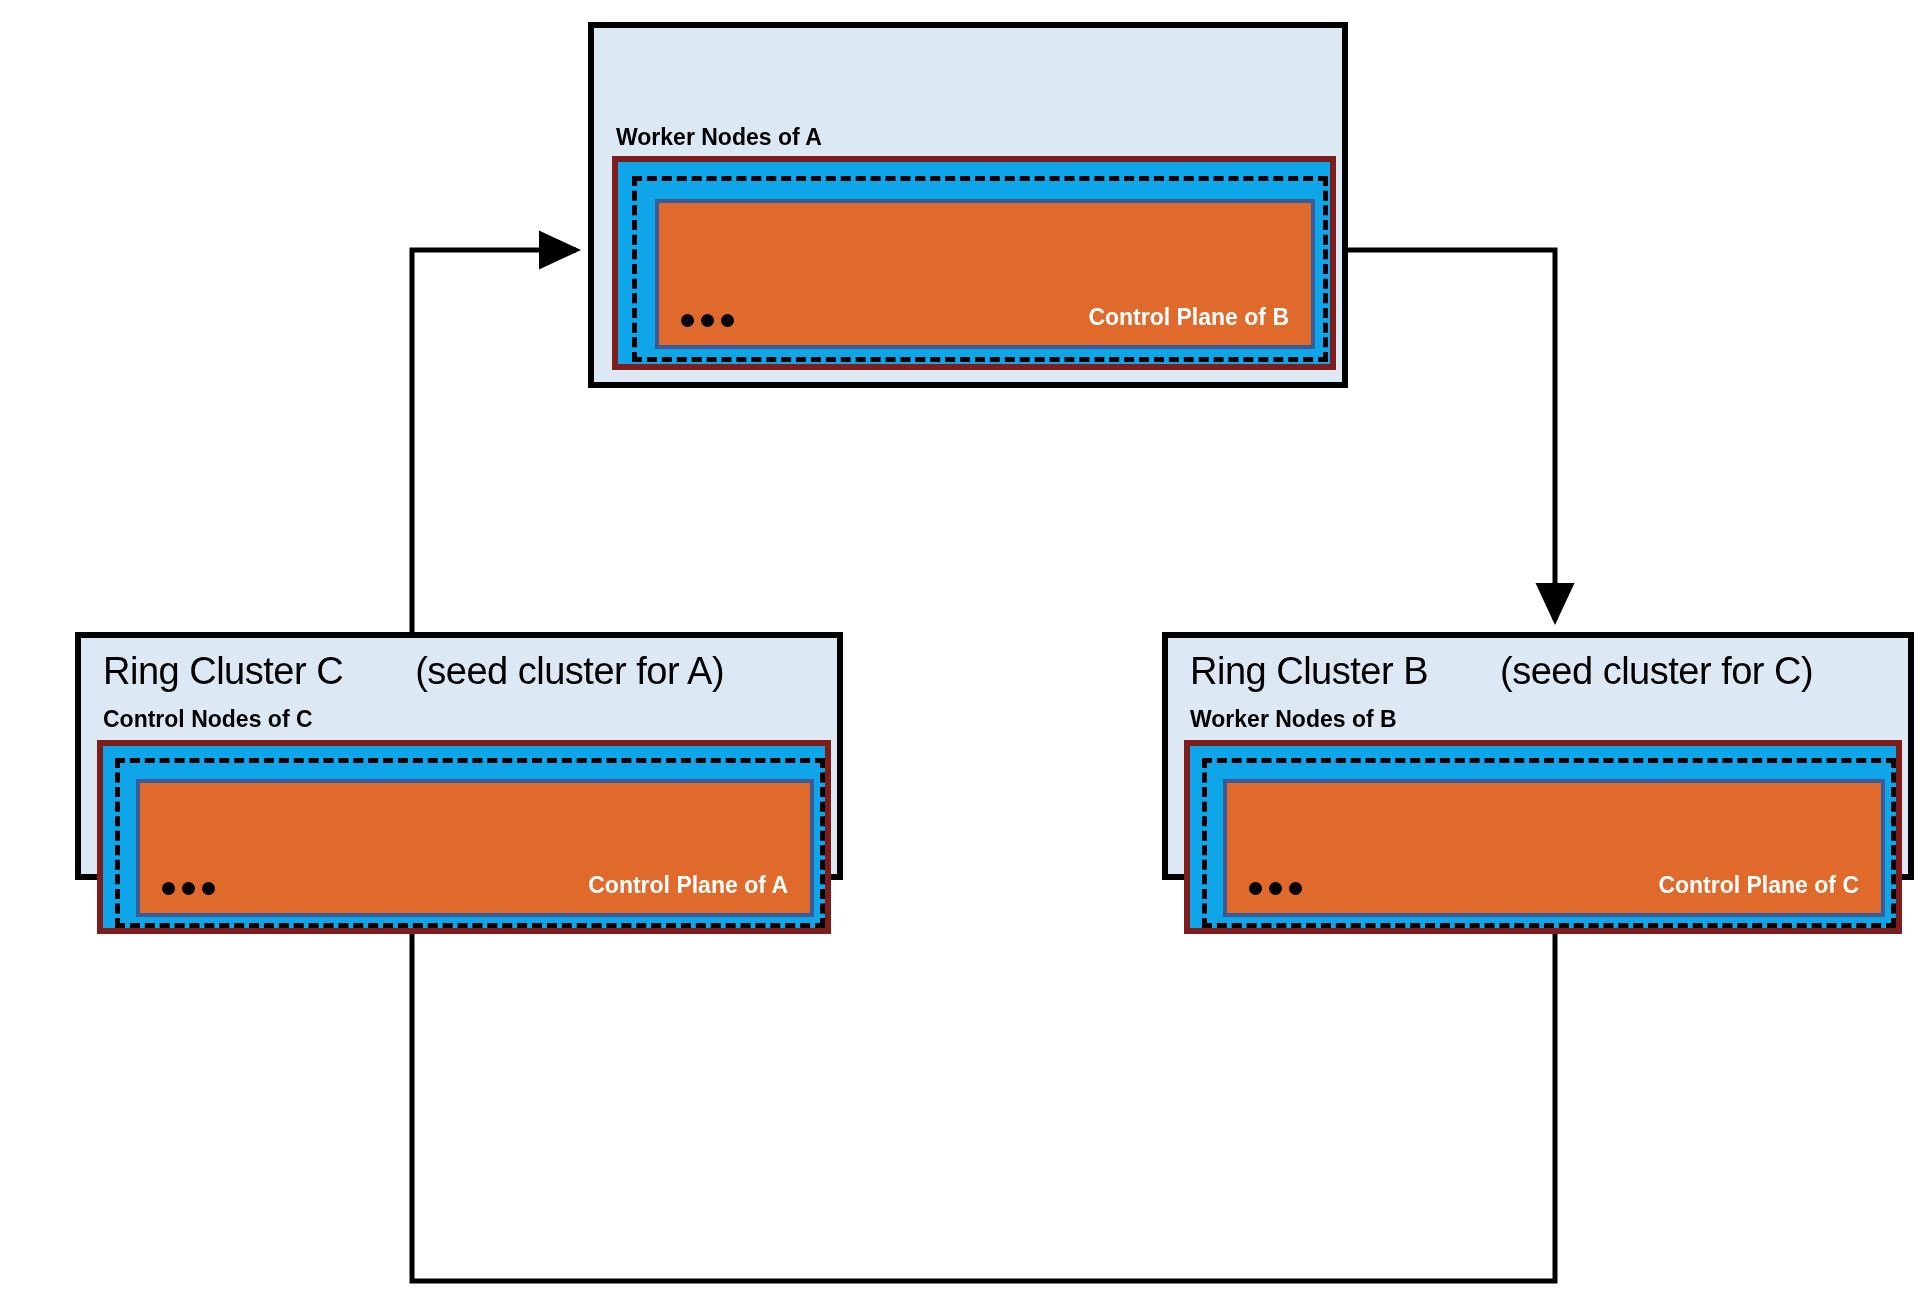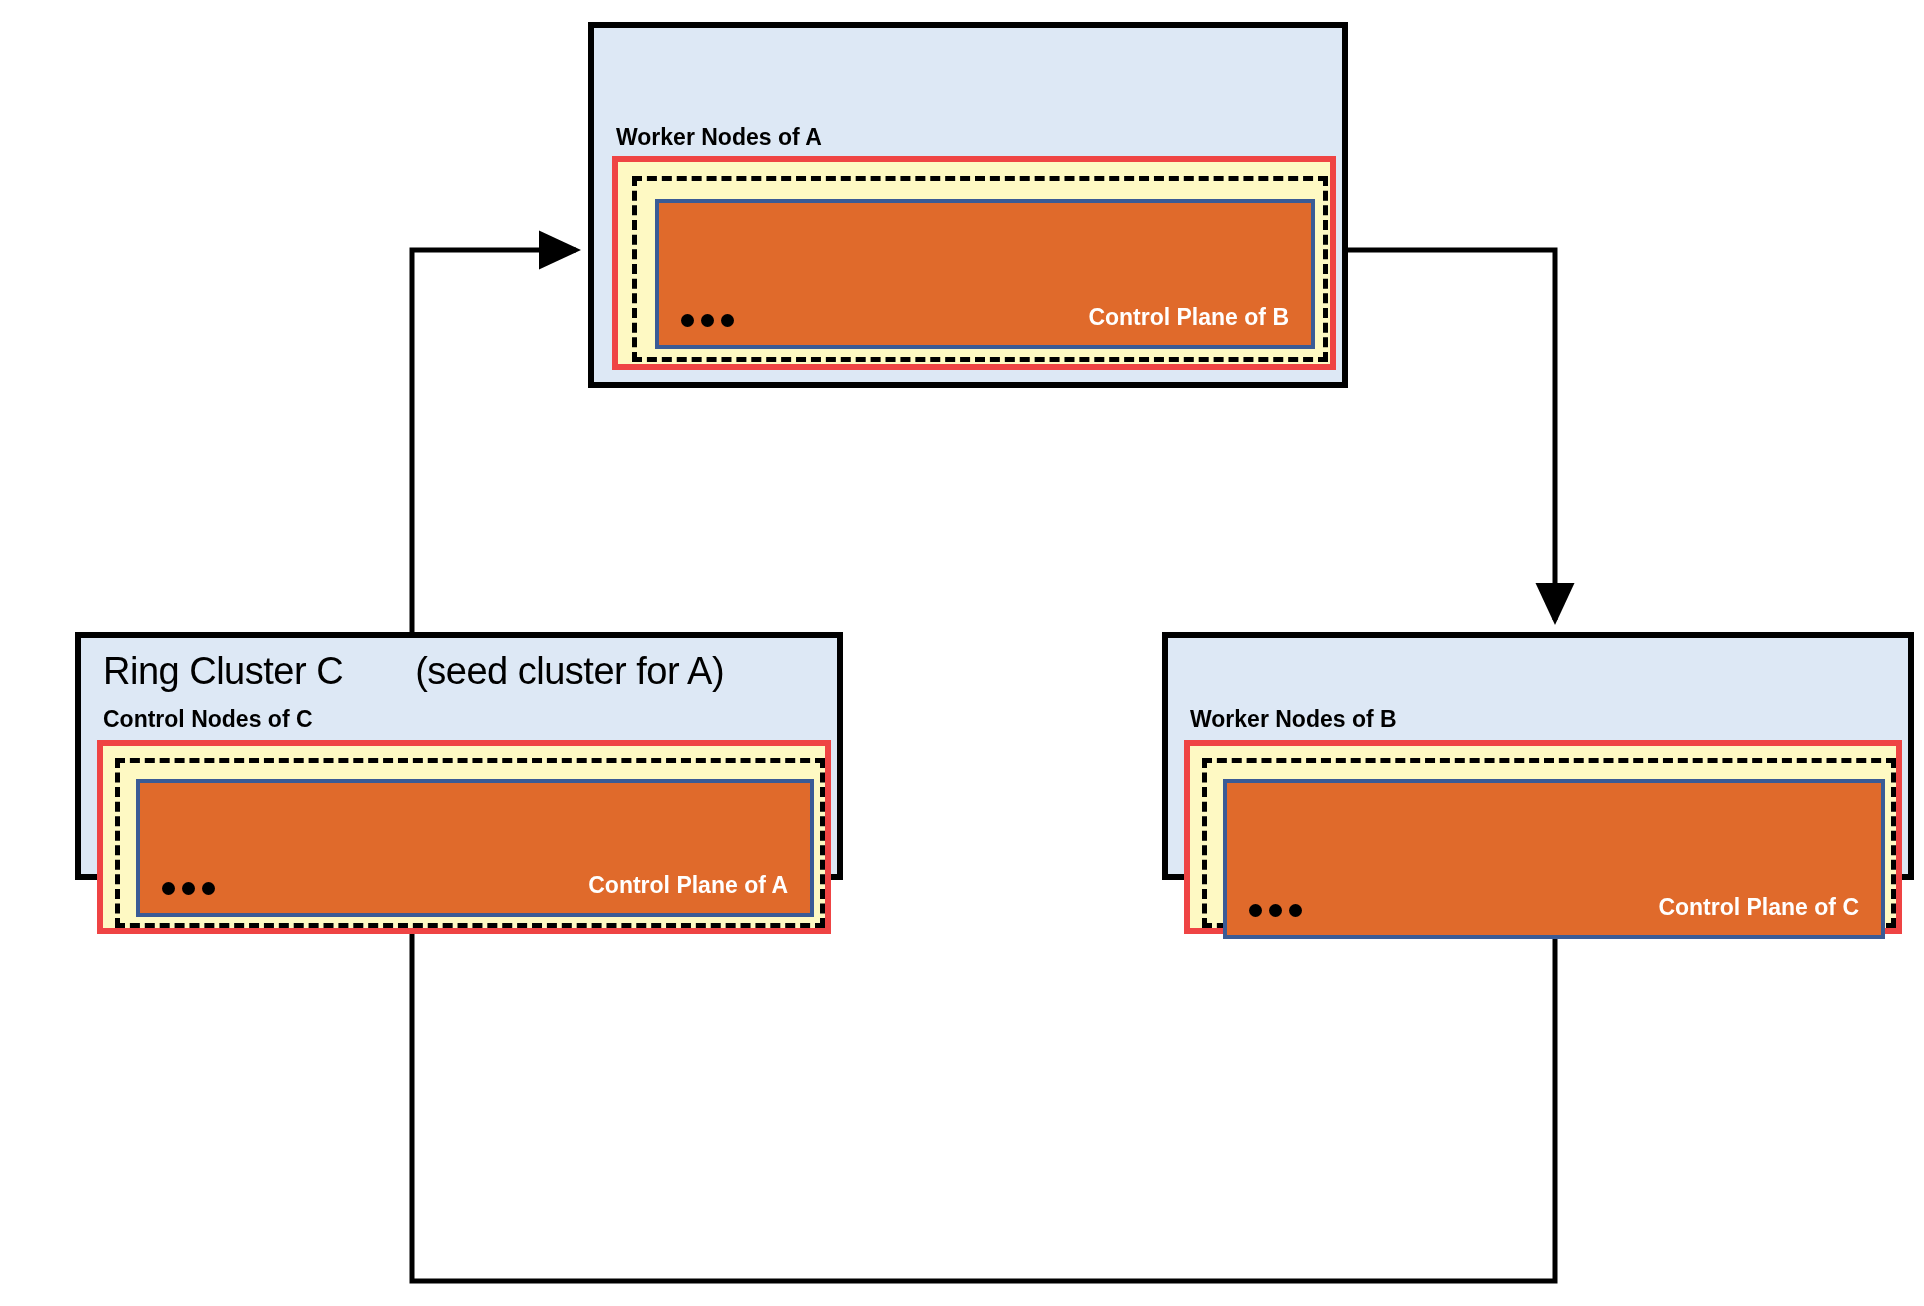--- a/index.html
+++ b/index.html
@@ -60,22 +60,22 @@
     white-space: nowrap;
   }
   #cluster-a .worker-label { top: 96px; }
   #cluster-c .worker-label { top: 68px; }
   #cluster-b .worker-label { top: 68px; }
 
   
   .worker-box {
     position: absolute;
     box-sizing: border-box;
-    background: #fef9c3;
-    border: 6px solid #ef4444;
+    background: #0ea5e9;
+    border: 6px solid #7f1d1d;
     padding-left: 8px;
   }
   #cluster-a .worker-box { left: 18px; top: 128px; width: 724px; height: 214px; }
   #cluster-c .worker-box { left: 16px; top: 102px; width: 734px; height: 194px; }
   #cluster-b .worker-box { left: 16px; top: 102px; width: 718px; height: 194px; }
 
   
   .dashed-box {
     position: absolute;
     box-sizing: border-box;
@@ -88,21 +88,21 @@
 
   
   .control-plane {
     position: absolute;
     box-sizing: border-box;
     background: #e06a2b;
     border: 4px solid #3a5b96;
   }
   #cluster-a .control-plane { left: 18px; top: 18px; width: 660px; height: 150px; }
   #cluster-c .control-plane { left: 16px; top: 16px; width: 678px; height: 138px; text-align: right; }
-  #cluster-b .control-plane { left: 16px; top: 16px; width: 662px; height: 160px; }
+  #cluster-b .control-plane { left: 16px; top: 16px; width: 662px; height: 138px; }
 
   .cp-dots {
     position: absolute;
     left: 22px;
     bottom: 18px;
     display: flex;
     gap: 7px;
   }
   .cp-dots span {
     display: block;
@@ -172,20 +172,24 @@
               <span></span>
               <span></span>
           </div>
           <div class="cp-label">Control Plane of A</div>
         </div>
       </div>
     </div>
   </div>
 
   <div class="cluster" id="cluster-b">
+    <div class="cluster-title">
+      <span>Ring Cluster B</span>
+      <span class="seed">(seed cluster for C)</span>
+    </div>
     <div class="worker-label">Worker Nodes of B</div>
 
     <div class="worker-box">
       <div class="dashed-box">
         <div class="control-plane">
           <div class="cp-dots">
             <span></span>
               <span></span>
               <span></span>
           </div>

